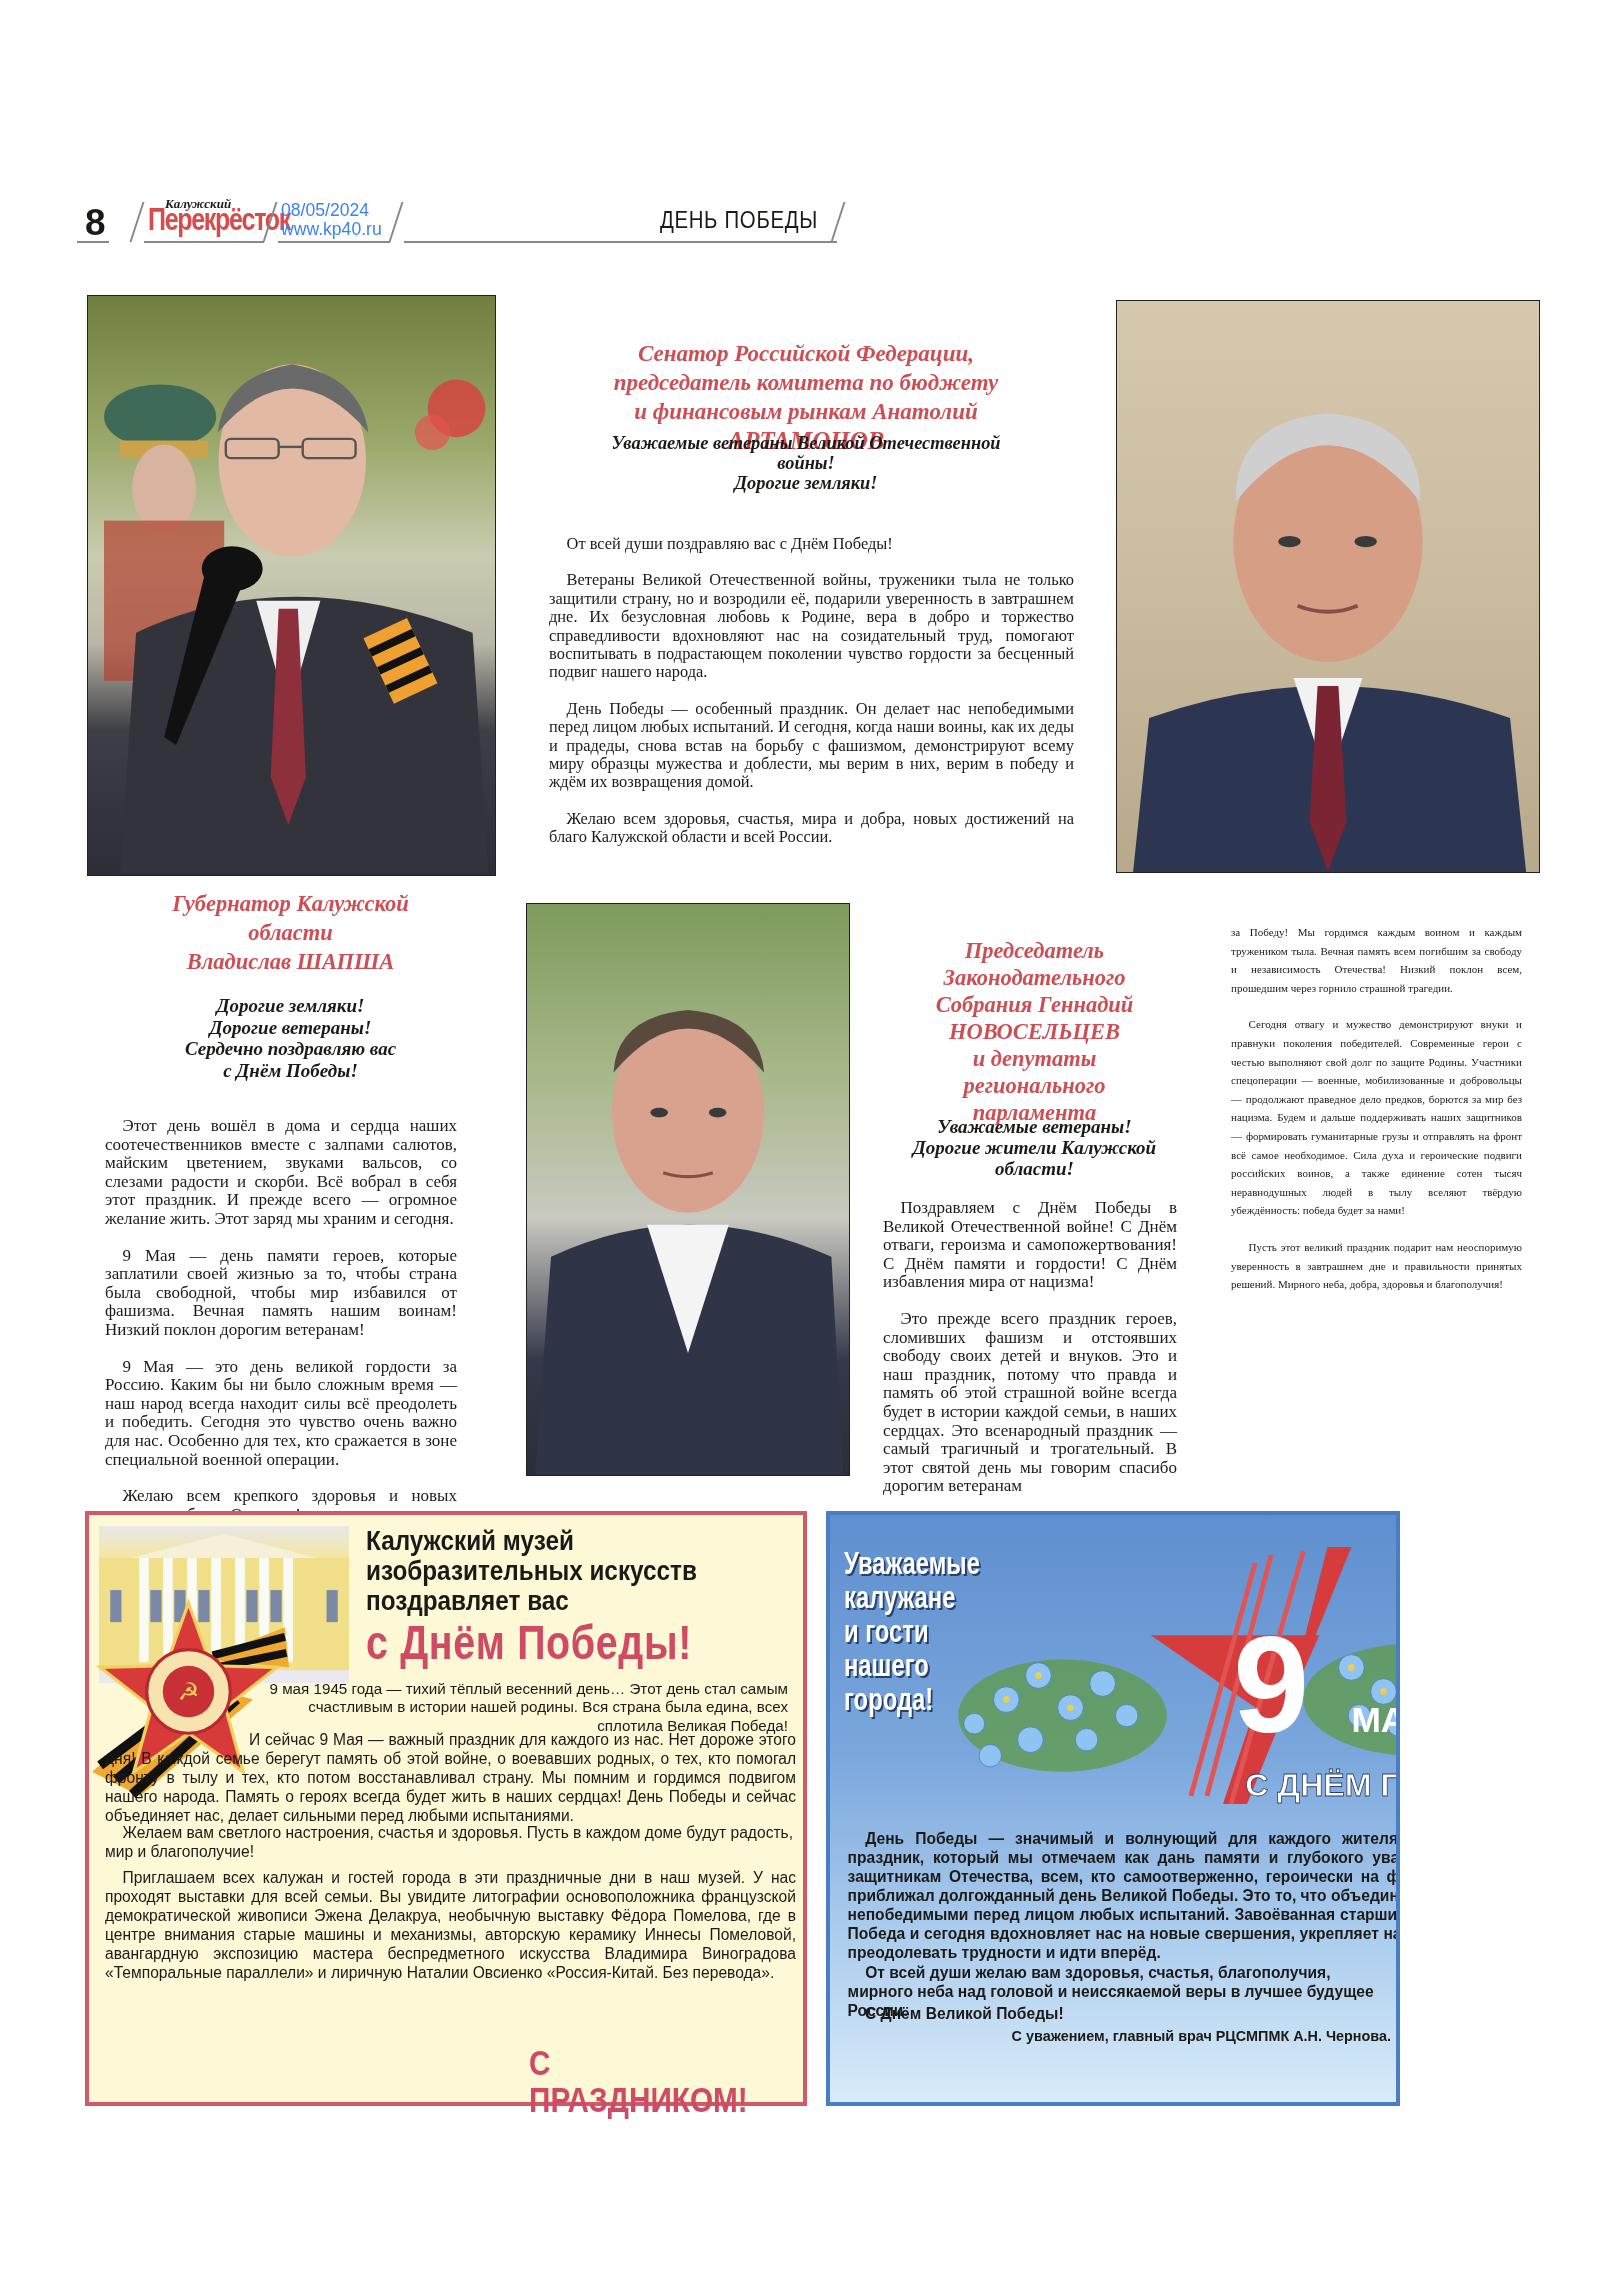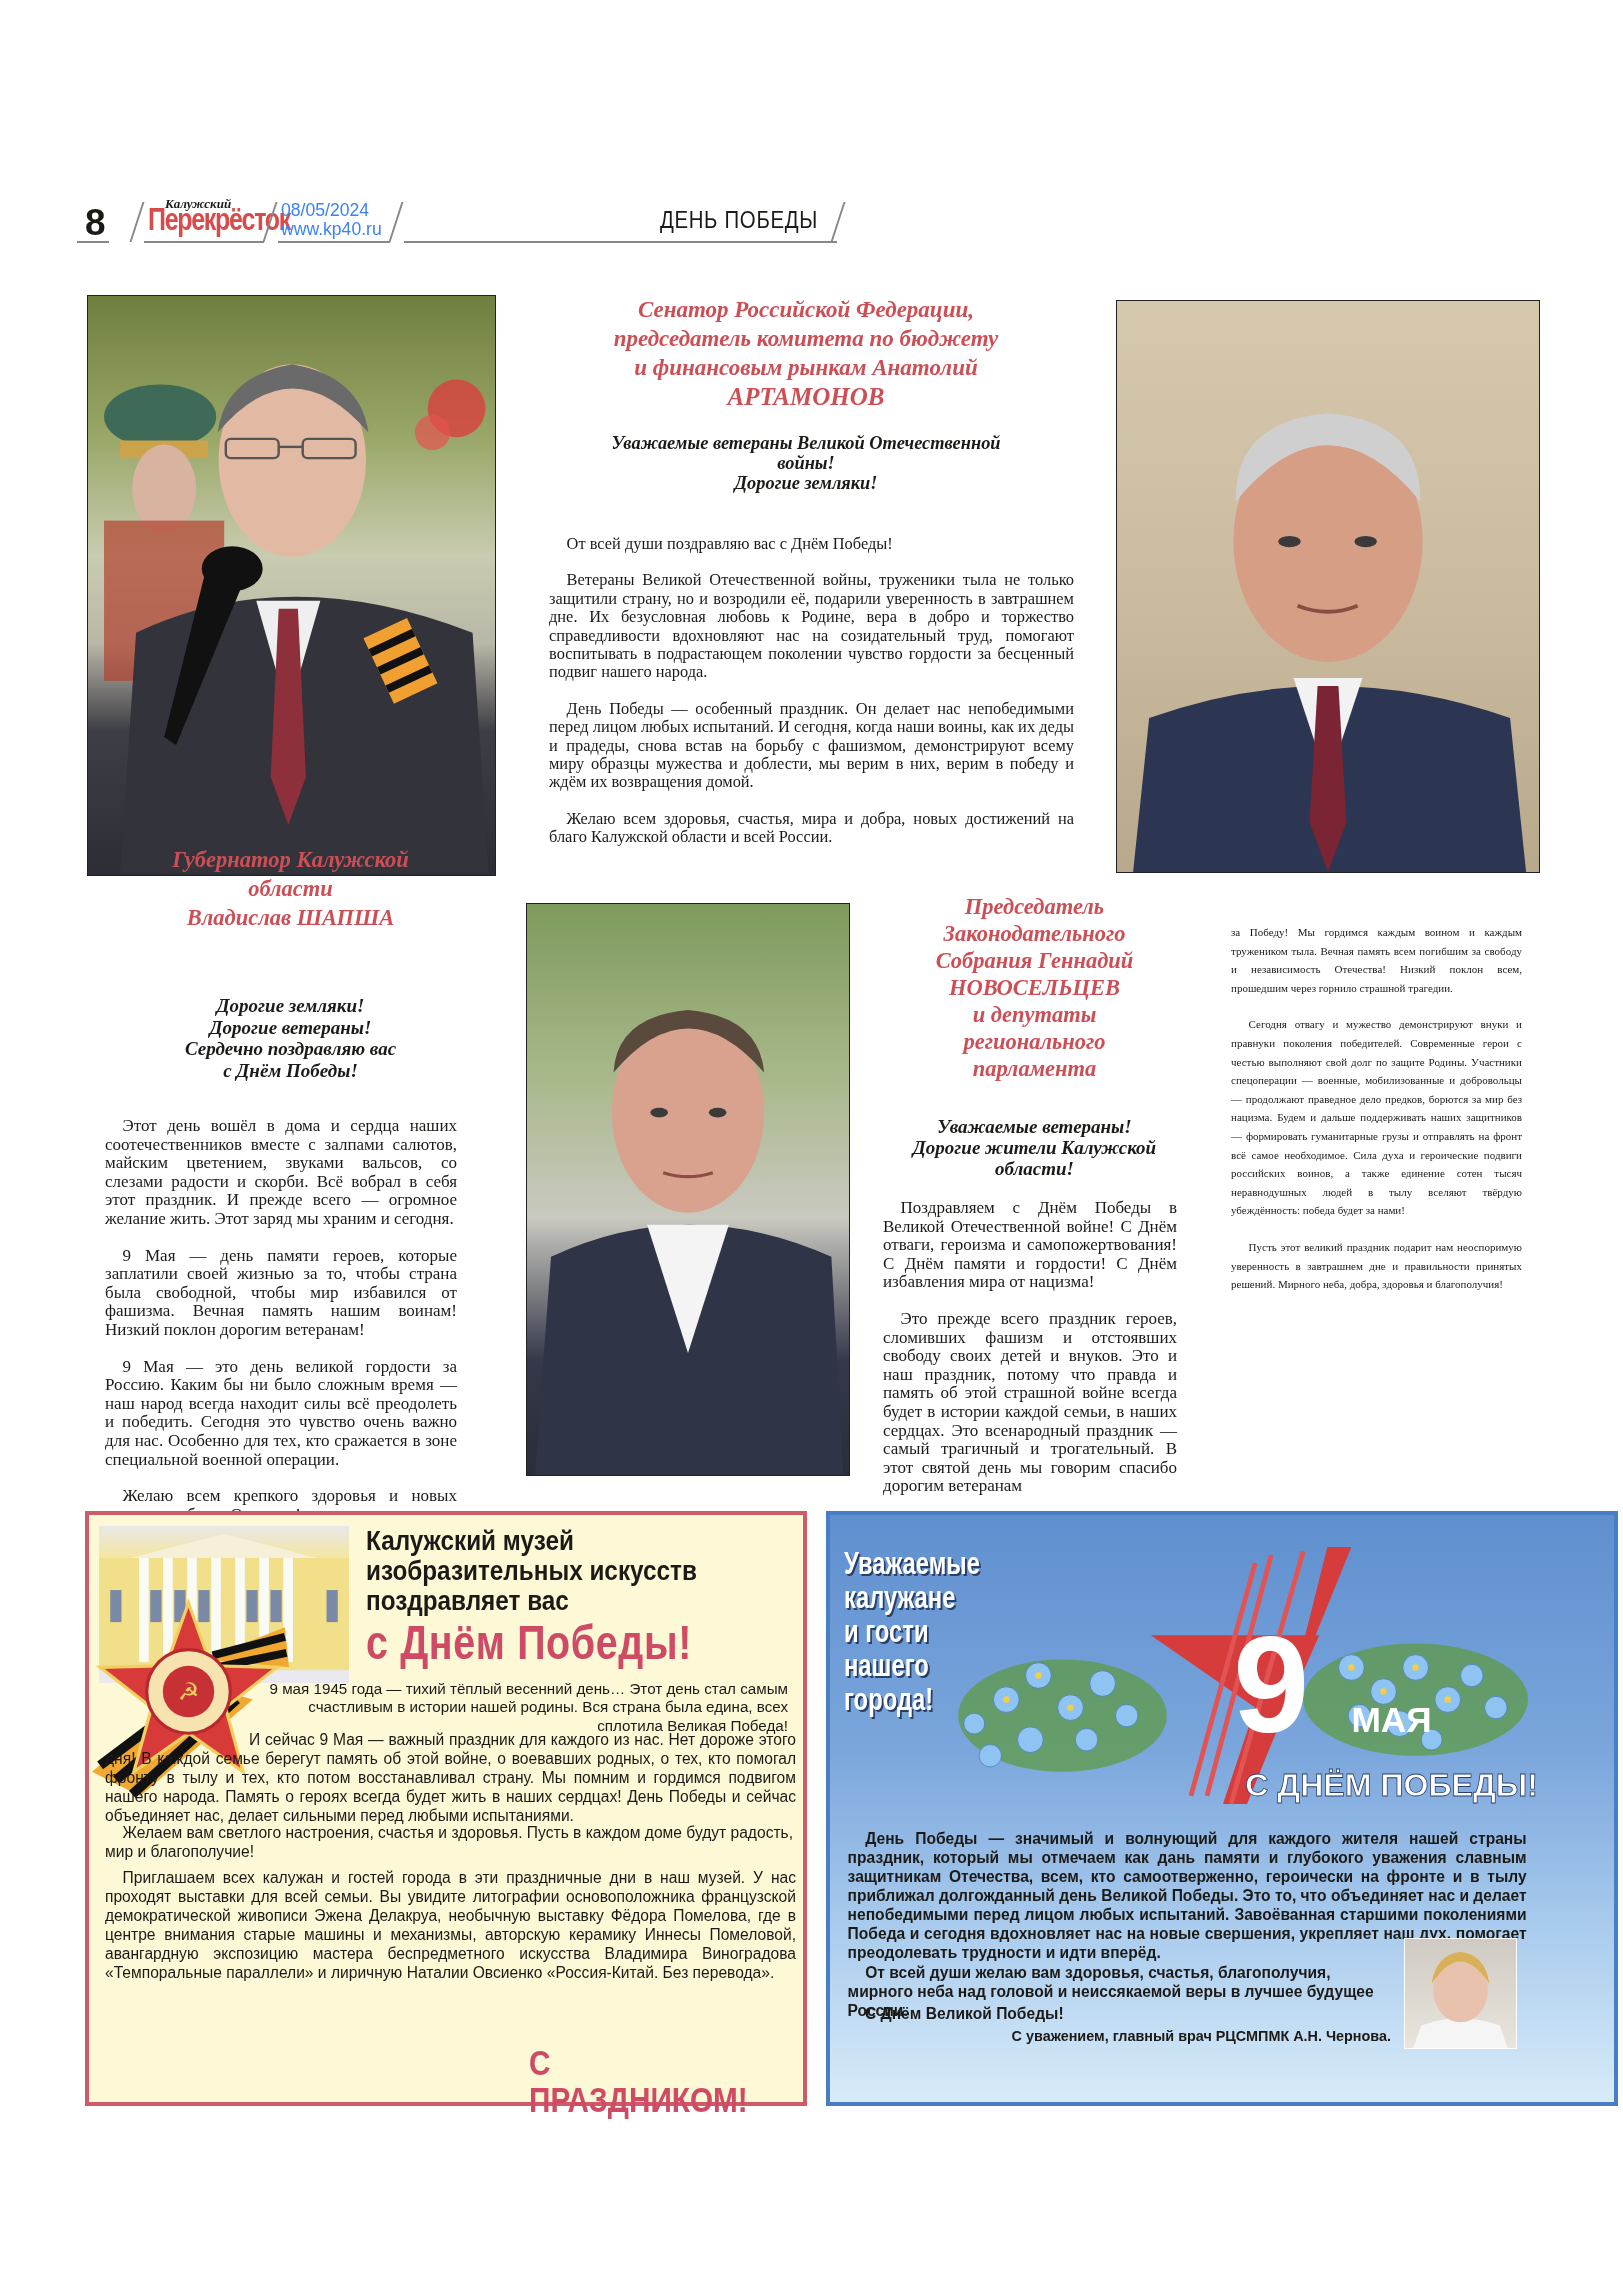--- a/index.html
+++ b/index.html
@@ -8,27 +8,27 @@
   
   .hdr-num{left:85px;top:202px;font-family:"Liberation Sans",sans-serif;font-weight:bold;font-size:37px;color:#1c1a17;}
   .hdr-line{height:2.4px;background:#888;top:241px;}
   .slash{width:2.4px;height:40px;background:#888;transform:skewX(-18deg);top:202px;}
   .logo-main{left:148px;top:202px;font-family:"Liberation Sans",sans-serif;font-weight:bold;font-size:30.5px;color:#d94a4a;letter-spacing:-1.6px;transform:scaleX(0.82);transform-origin:left;}
   .logo-top{left:165px;top:196px;font-family:"Liberation Serif",serif;font-style:italic;font-weight:bold;font-size:13px;color:#1c1a17;}
   .hdr-date{left:281px;top:201px;font-family:"Liberation Sans",sans-serif;font-size:17.6px;color:#3b82f6;line-height:19px;}
   .hdr-section{left:626px;top:206px;width:192px;text-align:right;font-family:"Liberation Sans",sans-serif;font-size:24px;color:#1c1a17;letter-spacing:0.8px;transform:scaleX(0.85);transform-origin:right;}
   
   .photo{border:1.6px solid #222;overflow:hidden;}
-  .red-title{color:#cd4f55;font-style:italic;font-weight:bold;text-align:center;font-family:"Liberation Serif",serif;}
+  .red-title{color:#cd4f55;font-style:italic;font-weight:bold;text-align:center;font-family:"Liberation Serif",serif;margin-top:44px;}
   .greet{font-style:italic;font-weight:bold;text-align:center;color:#1c1a17;}
   .body-txt{font-size:17px;line-height:19px;color:#1c1a17;text-align:left;}
   .body-txt p{margin:18px;text-indent:17.6px;}
   
   .ad-left{left:85px;top:1511px;width:722px;height:595px;background:#fdf8d6;border:4px solid #cf5a68;box-sizing:border-box;}
-  .ad-right{left:826px;top:1511px;width:792px;height:595px;border:4px solid #4a7ec4;box-sizing:border-box;background:linear-gradient(180deg,#5f8fcf 0%,#7aa6dc 40%,#a9cbed 70%,#d8ebf9 100%);overflow:hidden;}
+  .ad-right{left:826px;top:1511px;width:574px;height:595px;border:4px solid #4a7ec4;box-sizing:border-box;background:linear-gradient(180deg,#5f8fcf 0%,#7aa6dc 40%,#a9cbed 70%,#d8ebf9 100%);overflow:hidden;}
   .condensed{font-family:"Liberation Sans",sans-serif;}
 </style>
 </head>
 <body>
 
 <div class="abs hdr-num">8</div>
 <div class="abs hdr-line" style="left:77px;width:32px;"></div>
 <div class="abs slash" style="left:136px;"></div>
 <div class="abs logo-top">Калужский</div>
 <div class="abs logo-main">Перекрёсток</div>

